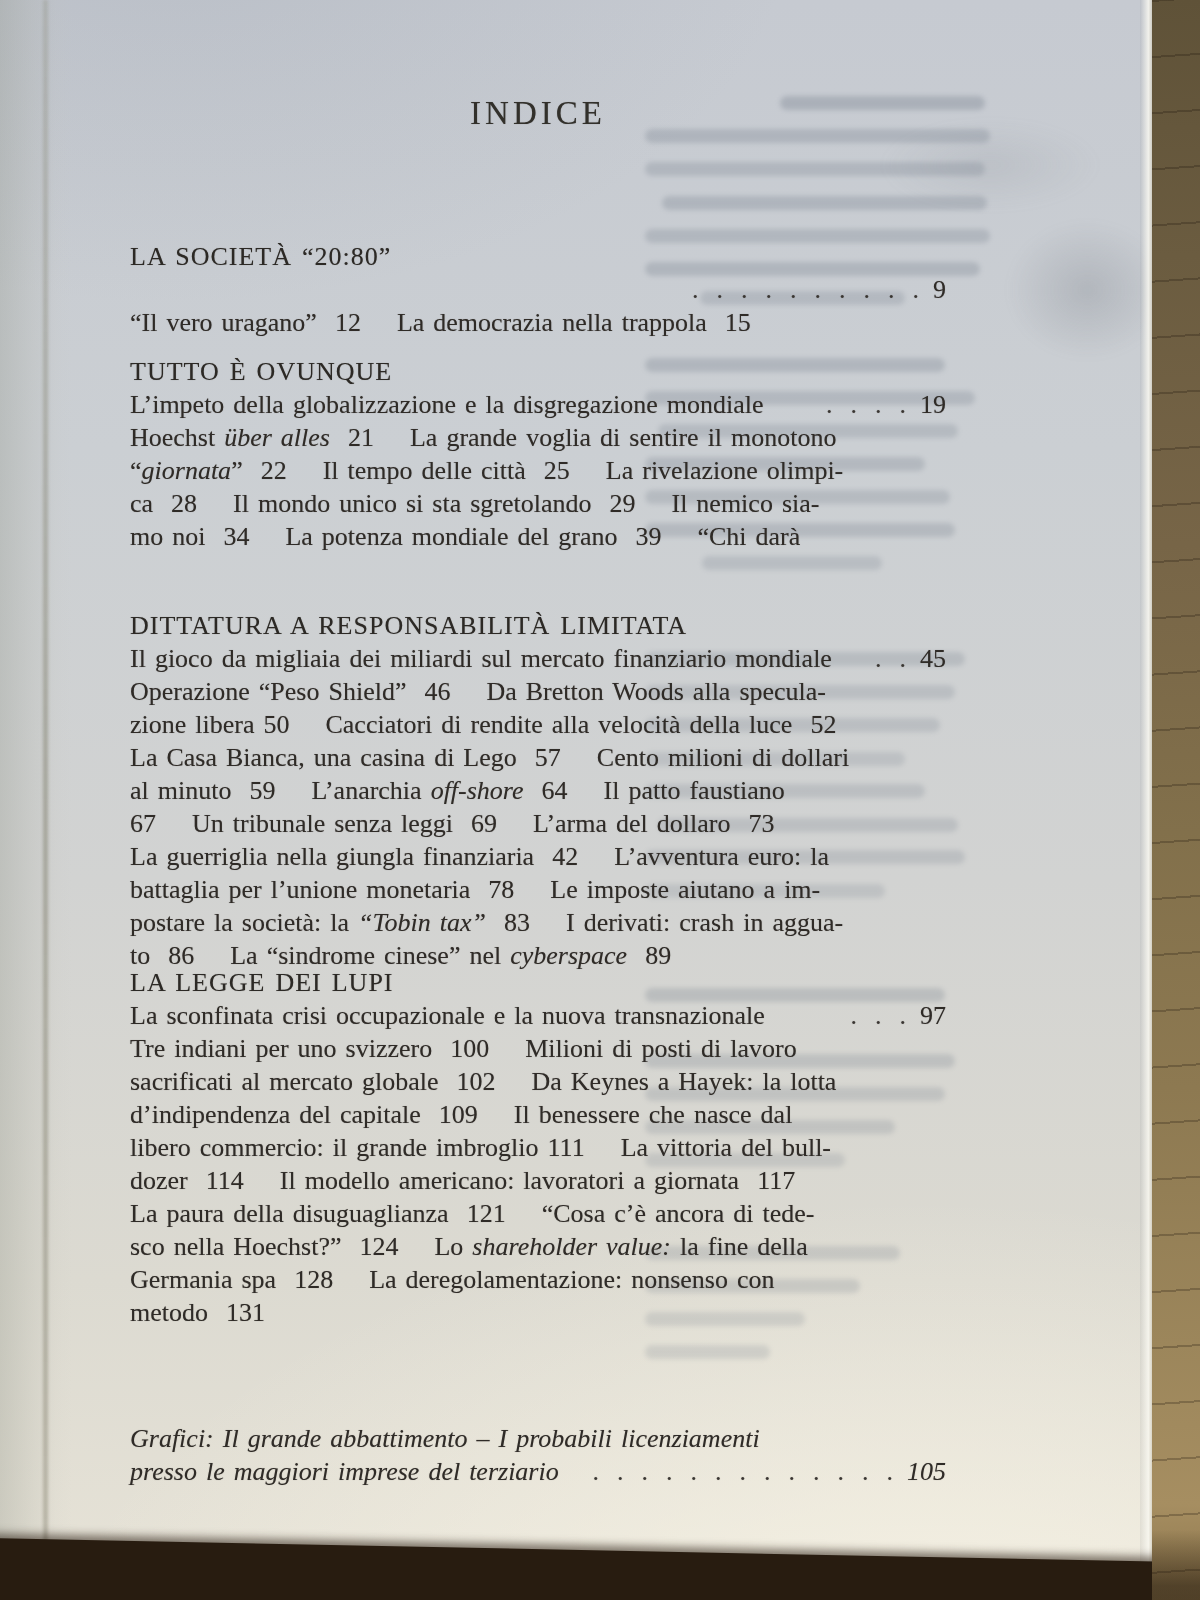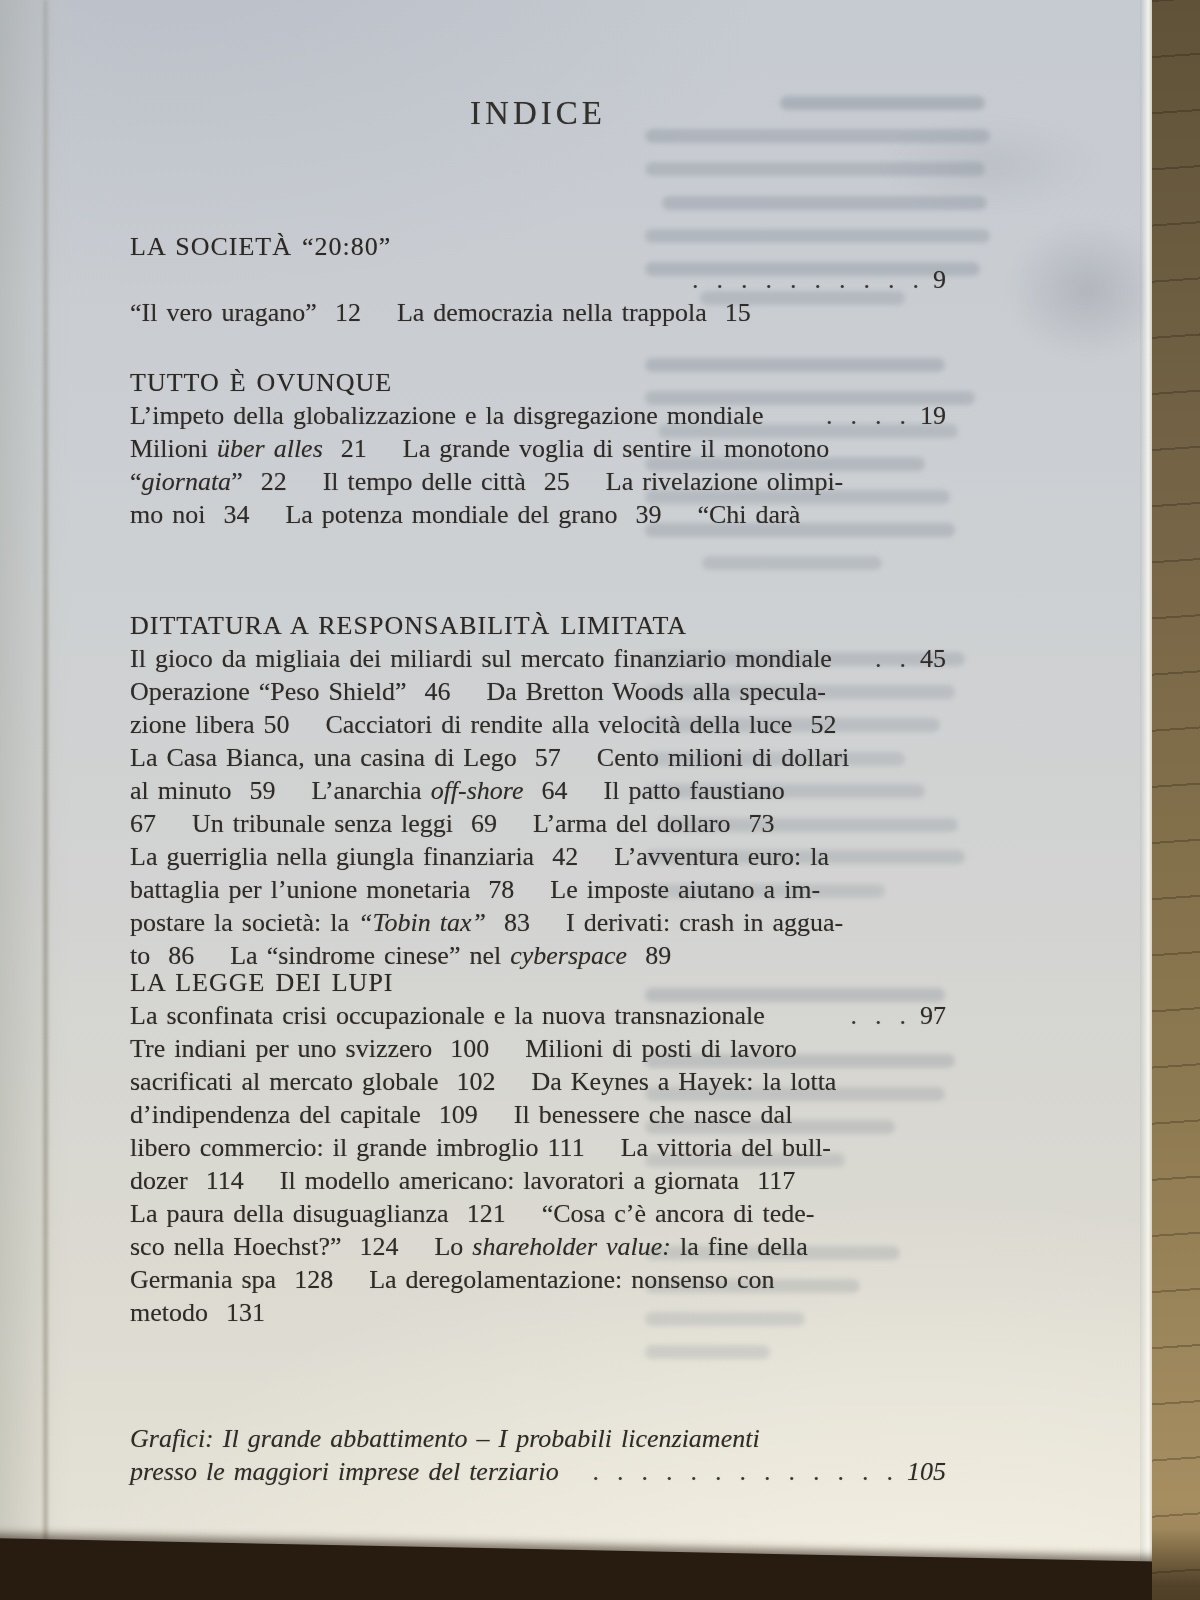--- a/index.html
+++ b/index.html
@@ -120,30 +120,31 @@
       <div class="ghost" style="left: 645px; top: 1153px; width: 200px; opacity: 0.18;"></div>
       <div class="ghost" style="left: 645px; top: 1246px; width: 255px; opacity: 0.2;"></div>
       <div class="ghost" style="left: 645px; top: 1279px; width: 215px; opacity: 0.2;"></div>
       <div class="ghost" style="left: 645px; top: 1312px; width: 160px; opacity: 0.18;"></div>
       <div class="ghost" style="left: 645px; top: 1345px; width: 125px; opacity: 0.18;"></div>
     </div>
 
   <div class="textblock">
     <div class="page-title">INDICE</div>
     <div id="toc-content">
-        <div class="toc-section" style="top: 230px;">
+        <div class="toc-section" style="top: 240px;">
           <div class="line heading">LA SOCIETÀ “20:80”</div>
           <div class="line entry"><span class="leader">.  .  .  .  .  .  .  .  .  .</span><span class="pagenum">9</span></div>
           <div class="line body"><span>“Il vero uragano”  12    La democrazia nella trappola  15</span></div>
         </div>
-        <div class="toc-section" style="top: 366px;">
+        <div class="toc-section" style="top: 355px;">
           <div class="line heading">TUTTO È OVUNQUE</div>
           <div class="line entry"><span class="entry-text">L’impeto della globalizzazione e la disgregazione mondiale</span><span class="leader">.  .  .  .</span><span class="pagenum">19</span></div>
-          <div class="line body"><span>Milioni </span><span class="it">über alles</span><span>  21    La grande voglia di sentire il monotono</span></div>
+          <div class="line body"><span>Hoechst </span><span class="it">über alles</span><span>  21    La grande voglia di sentire il monotono</span></div>
           <div class="line body"><span>“</span><span class="it">giornata</span><span>”  22    Il tempo delle città  25    La rivelazione olimpi-</span></div>
+          <div class="line body"><span>ca  28    Il mondo unico si sta sgretolando  29    Il nemico sia-</span></div>
           <div class="line body"><span>mo noi  34    La potenza mondiale del grano  39    “Chi darà</span></div>
         </div>
         <div class="toc-section" style="top: 609px;">
           <div class="line heading">DITTATURA A RESPONSABILITÀ LIMITATA</div>
           <div class="line entry"><span class="entry-text">Il gioco da migliaia dei miliardi sul mercato finanziario mondiale</span><span class="leader">.  .</span><span class="pagenum">45</span></div>
           <div class="line body"><span>Operazione “Peso Shield”  46    Da Bretton Woods alla specula-</span></div>
           <div class="line body"><span>zione libera 50    Cacciatori di rendite alla velocità della luce  52</span></div>
           <div class="line body"><span>La Casa Bianca, una casina di Lego  57    Cento milioni di dollari</span></div>
           <div class="line body"><span>al minuto  59    L’anarchia </span><span class="it">off-shore</span><span>  64    Il patto faustiano</span></div>
           <div class="line body"><span>67    Un tribunale senza leggi  69    L’arma del dollaro  73</span></div>

